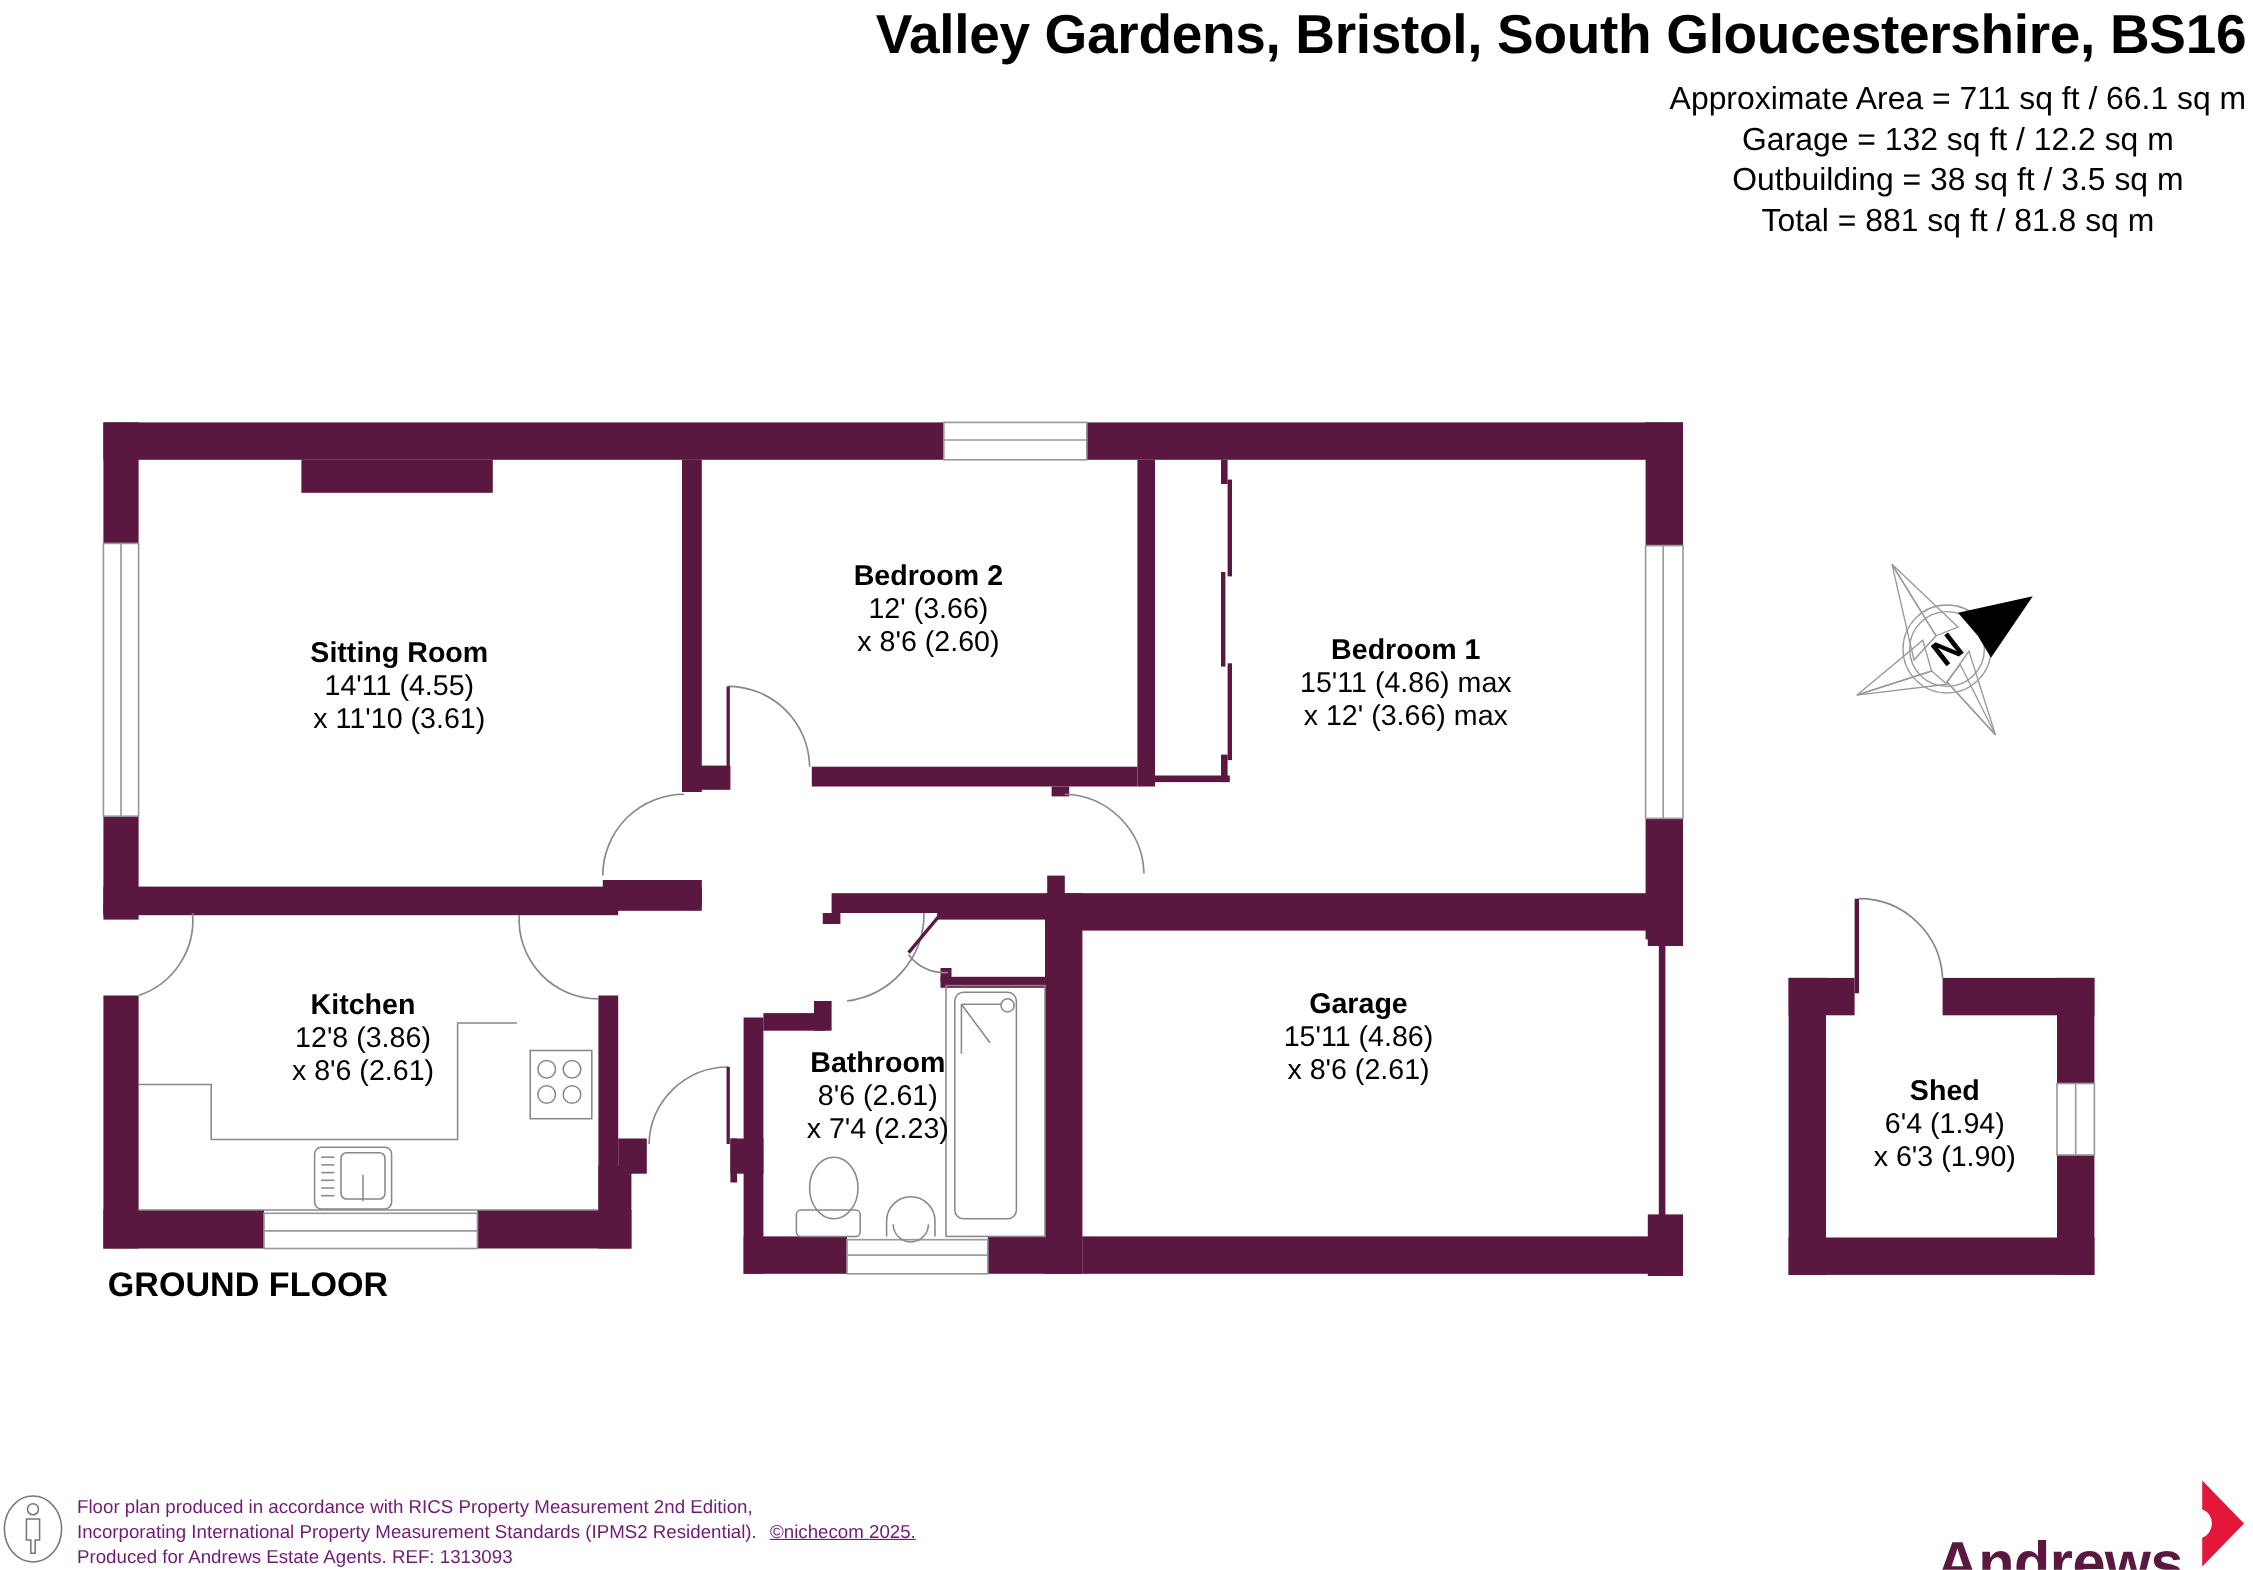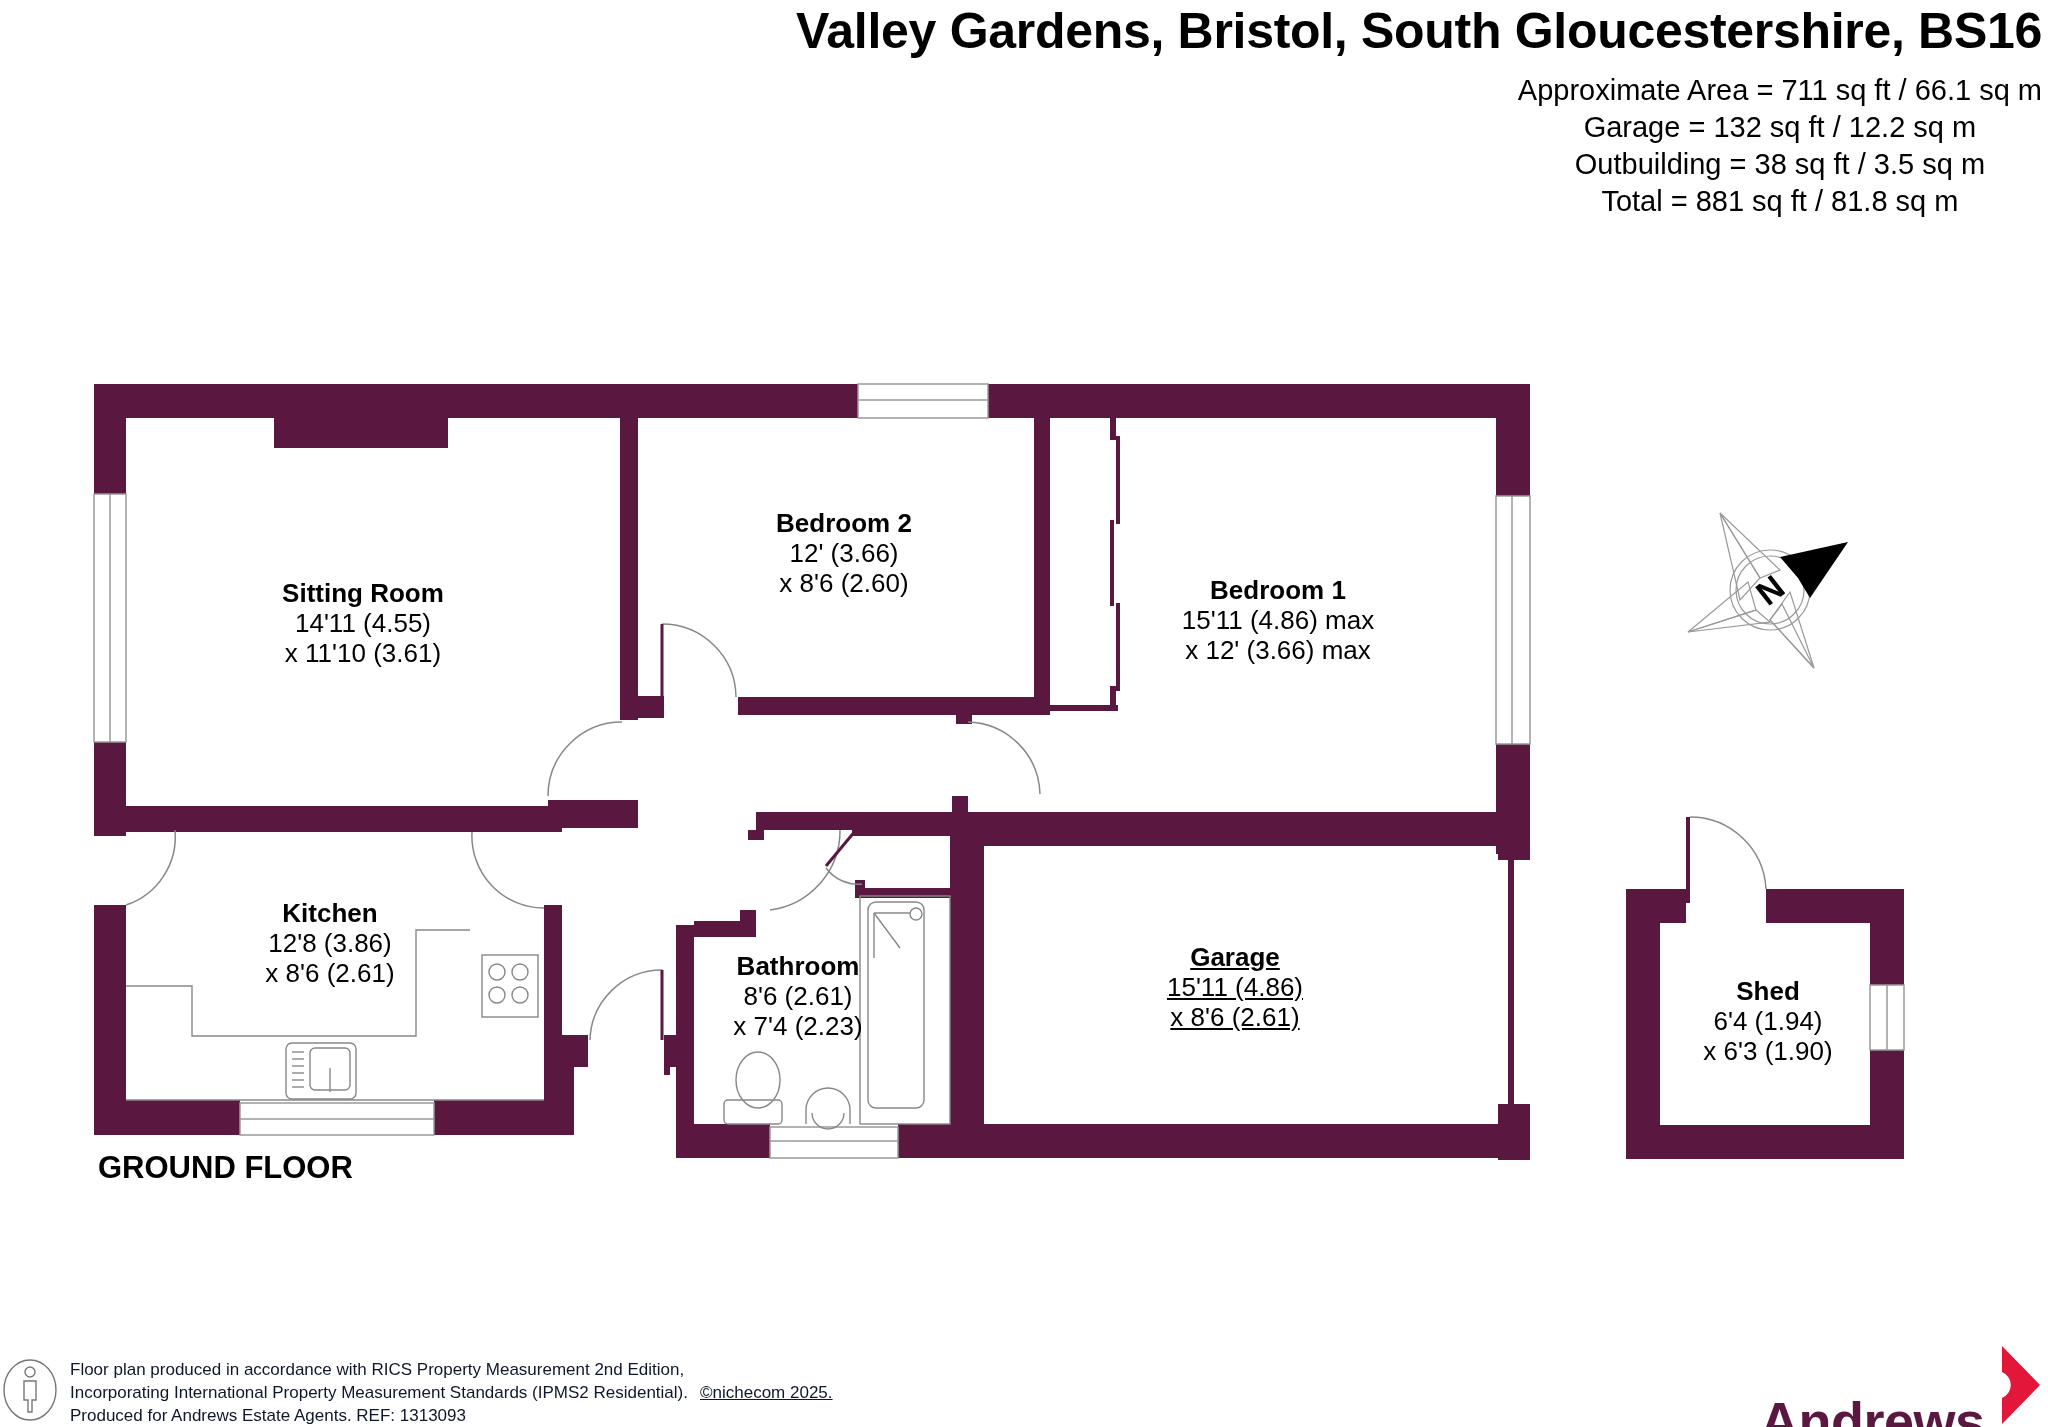--- a/index.html
+++ b/index.html
@@ -5,21 +5,21 @@
     html, body { margin: 0; padding: 0; background: #ffffff; }
     body { width: 2048px; height: 1427px; position: relative; overflow: hidden; font-family: "Liberation Sans", sans-serif; color: #000; }
     .title { position: absolute; right: 6px; top: 2px; font-size: 50px; font-weight: bold; letter-spacing: -0.3px; white-space: nowrap; }
     .areas { position: absolute; right: 6px; top: 72px; text-align: center; font-size: 29px; line-height: 37px; white-space: nowrap; }
     .areas .note { font-size: 19px; line-height: 30px; margin-top: 2px; }
     #plan { position: absolute; left: 0; top: 0; }
     .room-label { position: absolute; text-align: center; transform: translateX(-50%); white-space: nowrap; font-size: 26px; line-height: 30px; }
     .room-label .rname { font-weight: bold; display: block; }
     .room-label .rdim { display: block; }
     .floor-label { position: absolute; left: 98px; top: 1150px; font-size: 31px; font-weight: bold; white-space: nowrap; }
-    .footer { position: absolute; left: 70px; top: 1358px; font-size: 17px; line-height: 23px; color: #0f172a; white-space: nowrap; }
+    .footer { position: absolute; left: 70px; top: 1358px; font-size: 17px; line-height: 23px; color: #701a75; white-space: nowrap; }
     .footer .copy { margin-left: 12px; text-decoration: underline; }
     .brand { position: absolute; left: 1760px; top: 1347px; font-size: 54px; font-weight: bold; color: #5a1840; letter-spacing: -0.5px; white-space: nowrap; margin-top: 43px; }
     .brand-mark { position: absolute; left: 1998px; top: 1346px; width: 44px; height: 78px; }
   </style>
 </head>
 <body>
 
 <div class="title">Valley Gardens, Bristol, South Gloucestershire, BS16</div>
 <div class="areas">
   <div>Approximate Area = 711 sq ft / 66.1 sq m</div>
@@ -210,21 +210,21 @@
 <div class="room-label" style="left:330px; top:898px;">
   <span class="rname">Kitchen</span>
   <span class="rdim">12'8 (3.86)</span>
   <span class="rdim">x 8'6 (2.61)</span>
 </div>
 <div class="room-label" style="left:798px; top:951px;">
   <span class="rname">Bathroom</span>
   <span class="rdim">8'6 (2.61)</span>
   <span class="rdim">x 7'4 (2.23)</span>
 </div>
-<div class="room-label" style="left:1235px; top:942px;text-decoration:underline;">
+<div class="room-label" style="left:1235px; top:897px;">
   <span class="rname">Garage</span>
   <span class="rdim">15'11 (4.86)</span>
   <span class="rdim">x 8'6 (2.61)</span>
 </div>
 <div class="room-label" style="left:1768px; top:976px;">
   <span class="rname">Shed</span>
   <span class="rdim">6'4 (1.94)</span>
   <span class="rdim">x 6'3 (1.90)</span>
 </div>
 

